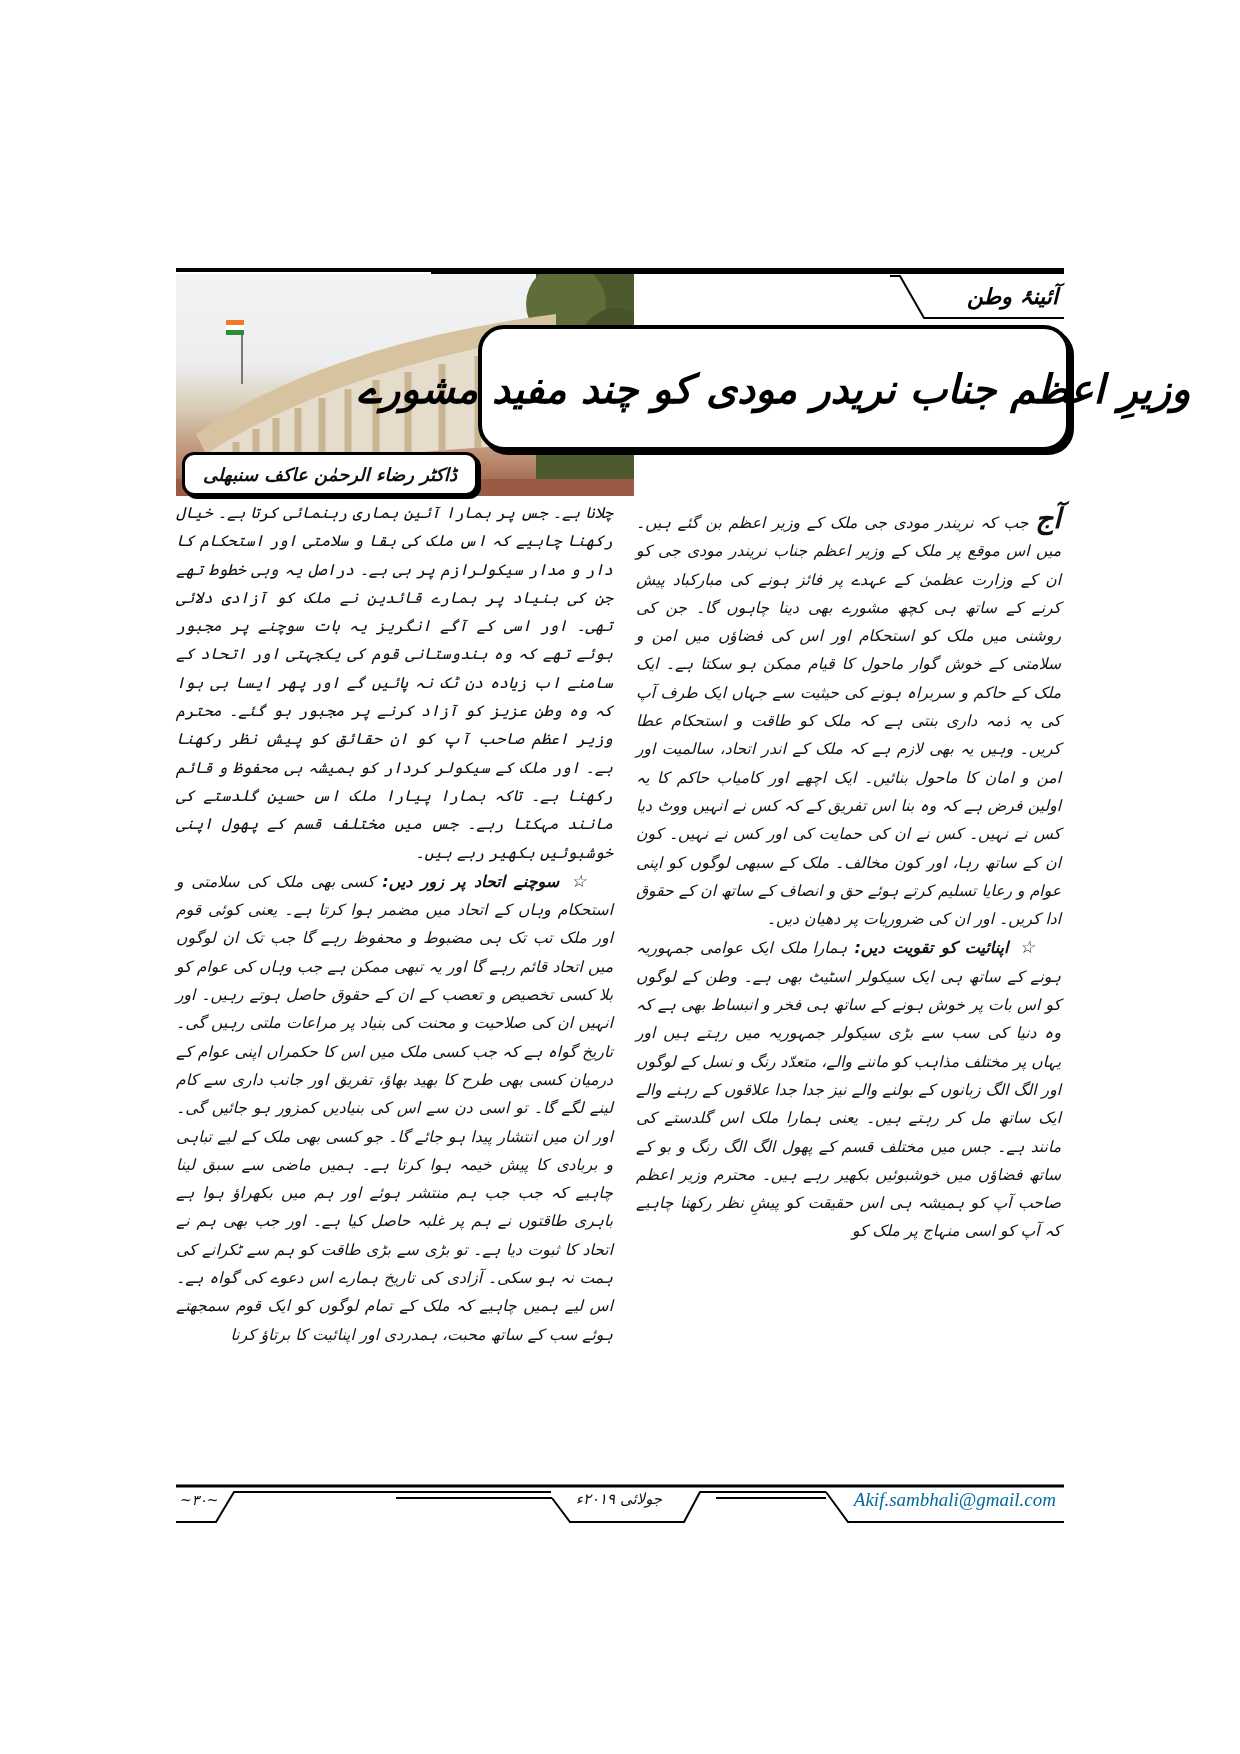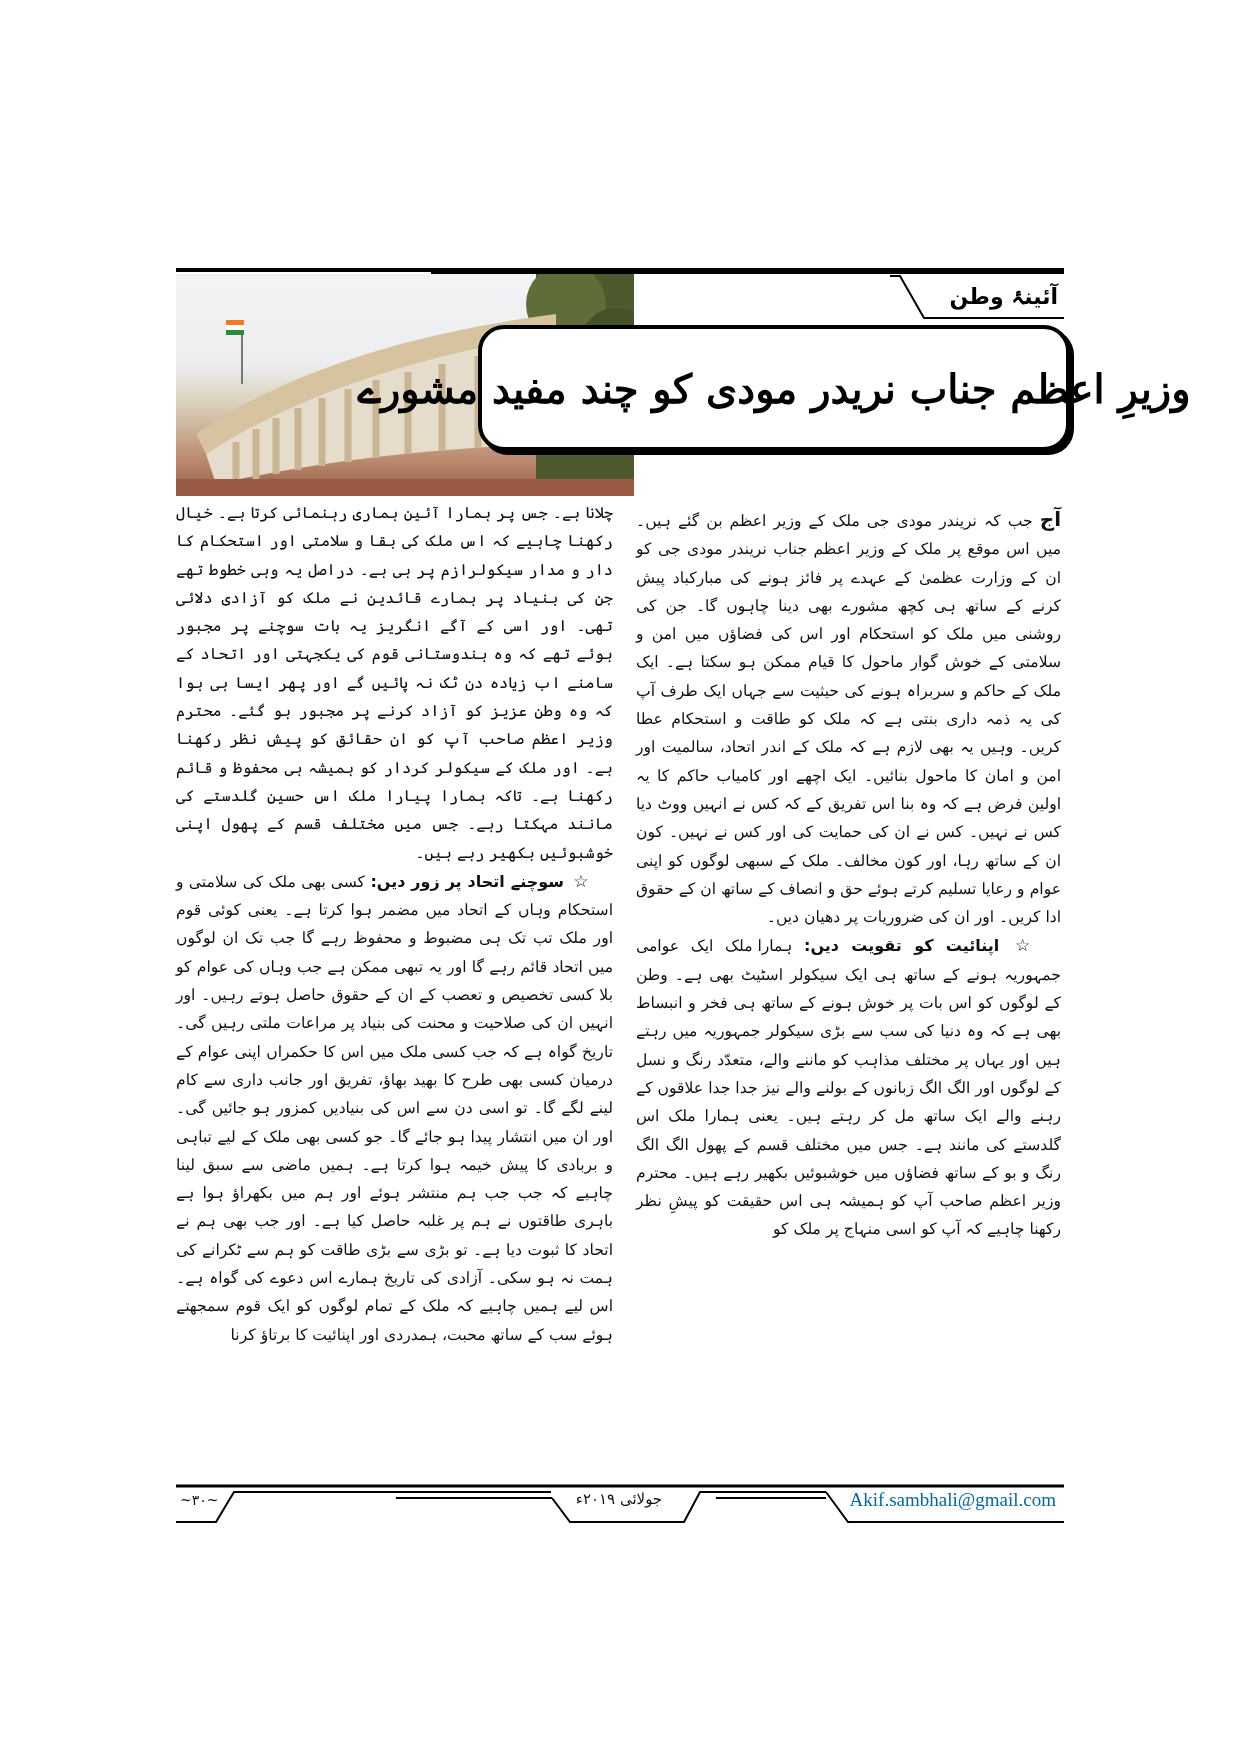--- a/index.html
+++ b/index.html
@@ -1,18 +1,18 @@
 <!DOCTYPE html>
 <html><head>
 <meta charset="utf-8">
 <style>
   html, body { margin: 0; padding: 0; background: #ffffff; }
   body { width: 1240px; height: 1754px; position: relative; overflow: hidden;
          font-family: "DejaVu Sans", sans-serif; color: #111; }
-  .page { position: absolute; left: 0; top: 0; width: 1240px; height: 1250px; }
+  .page { position: absolute; left: 0; top: 0; width: 1240px; height: 1250px; font-style: italic; }
 
   
   .top-rule { position: absolute; left: 176px; top: 268px; width: 888px; height: 4px; background: #000; }
   .top-rule2 { position: absolute; left: 431px; top: 272px; width: 633px; height: 2px; background: #000; }
 
   
   .photo { position: absolute; left: 176px; top: 274px; width: 458px; height: 222px; overflow: hidden;
            background: linear-gradient(180deg, #f2f3f4 0%, #eceef0 40%, #d9cdb8 60%, #b9866a 85%, #8f5a43 100%); }
   .photo svg { position: absolute; left: 0; top: 0; }
 
@@ -35,21 +35,21 @@
                 display: flex; align-items: center; justify-content: center; }
   .author { font-family: "DejaVu Sans", sans-serif; font-weight: bold; font-size: 18px; direction: rtl; white-space: nowrap; }
 
   
   .col { position: absolute; top: 505px; direction: rtl; text-align: justify;
          font-family: "DejaVu Serif", serif; font-size: 15.6px; line-height: 28.3px; color: #111; }
   .col-right { left: 636px; width: 425px; }
   .col-left { left: 176px; width: 437px; top: 499px; }
   .col p { margin: 0; }
   .col .indent { text-indent: 24px; }
-  .dropcap { font-family: "DejaVu Sans", sans-serif; font-weight: bold; font-size: 20px; }
+  .dropcap { font-family: "DejaVu Sans", sans-serif; font-weight: bold; font-size: 28px; }
   .subhead { font-family: "DejaVu Sans", sans-serif; font-weight: bold; font-size: 16px; }
   .star { font-size: 17px; margin-left: 4px; }
 
   
   .footer { position: absolute; left: 176px; top: 1484px; width: 888px; height: 40px; }
   .footer svg { position: absolute; left: 0; top: 0; }
   .email { position: absolute; right: 8px; top: 5px; font-family: "Liberation Serif", serif; font-size: 19px;
            direction: ltr; color: #0369a1; }
   .issue-date { position: absolute; left: 388px; top: 6px; width: 110px; text-align: center;
                 font-family: "DejaVu Serif", serif; font-size: 15px; direction: rtl; }
@@ -100,20 +100,23 @@
       <rect x="50" y="46" width="18" height="5" fill="#f07a2a"></rect>
       <rect x="50" y="51" width="18" height="5" fill="#ffffff"></rect>
       <rect x="50" y="56" width="18" height="5" fill="#2e8b3a"></rect>
     </svg>
   </div>
 
   <div class="title-box">
     <div class="title">وزیرِ اعظم جناب نریدر مودی کو چند مفید مشورے</div>
   </div>
 
+  <div class="author-box">
+    <div class="author">ڈاکٹر رضاء الرحمٰن عاکف سنبھلی</div>
+  </div>
 
   <div class="col col-right">
     <p>
       <span class="dropcap">آج</span>
       <span>جب کہ نریندر مودی جی ملک کے وزیر اعظم بن گئے ہیں۔ میں اس موقع پر ملک کے وزیر اعظم جناب نریندر مودی جی کو ان کے وزارت عظمیٰ کے عہدے پر فائز ہونے کی مبارکباد پیش کرنے کے ساتھ ہی کچھ مشورے بھی دینا چاہوں گا۔ جن کی روشنی میں ملک کو استحکام اور اس کی فضاؤں میں امن و سلامتی کے خوش گوار ماحول کا قیام ممکن ہو سکتا ہے۔ ایک ملک کے حاکم و سربراہ ہونے کی حیثیت سے جہاں ایک طرف آپ کی یہ ذمہ داری بنتی ہے کہ ملک کو طاقت و استحکام عطا کریں۔ وہیں یہ بھی لازم ہے کہ ملک کے اندر اتحاد، سالمیت اور امن و امان کا ماحول بنائیں۔ ایک اچھے اور کامیاب حاکم کا یہ اولین فرض ہے کہ وہ بنا اس تفریق کے کہ کس نے انہیں ووٹ دیا کس نے نہیں۔ کس نے ان کی حمایت کی اور کس نے نہیں۔ کون ان کے ساتھ رہا، اور کون مخالف۔ ملک کے سبھی لوگوں کو اپنی عوام و رعایا تسلیم کرتے ہوئے حق و انصاف کے ساتھ ان کے حقوق ادا کریں۔ اور ان کی ضروریات پر دھیان دیں۔</span>
     </p>
     <p class="indent">
       <span class="star">☆</span>
       <span class="subhead">اپنائیت کو تقویت دیں:</span>
       <span>ہمارا ملک ایک عوامی جمہوریہ ہونے کے ساتھ ہی ایک سیکولر اسٹیٹ بھی ہے۔ وطن کے لوگوں کو اس بات پر خوش ہونے کے ساتھ ہی فخر و انبساط بھی ہے کہ وہ دنیا کی سب سے بڑی سیکولر جمہوریہ میں رہتے ہیں اور یہاں پر مختلف مذاہب کو ماننے والے، متعدّد رنگ و نسل کے لوگوں اور الگ الگ زبانوں کے بولنے والے نیز جدا جدا علاقوں کے رہنے والے ایک ساتھ مل کر رہتے ہیں۔ یعنی ہمارا ملک اس گلدستے کی مانند ہے۔ جس میں مختلف قسم کے پھول الگ الگ رنگ و بو کے ساتھ فضاؤں میں خوشبوئیں بکھیر رہے ہیں۔ محترم وزیر اعظم صاحب آپ کو ہمیشہ ہی اس حقیقت کو پیشِ نظر رکھنا چاہیے کہ آپ کو اسی منہاج پر ملک کو</span>

